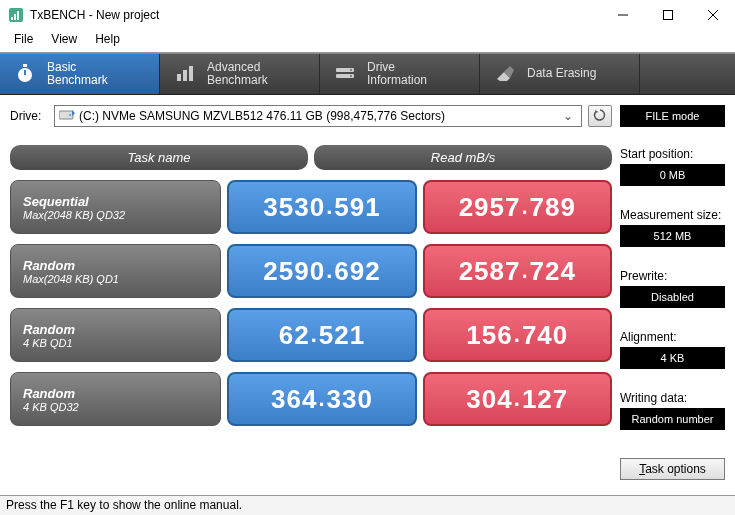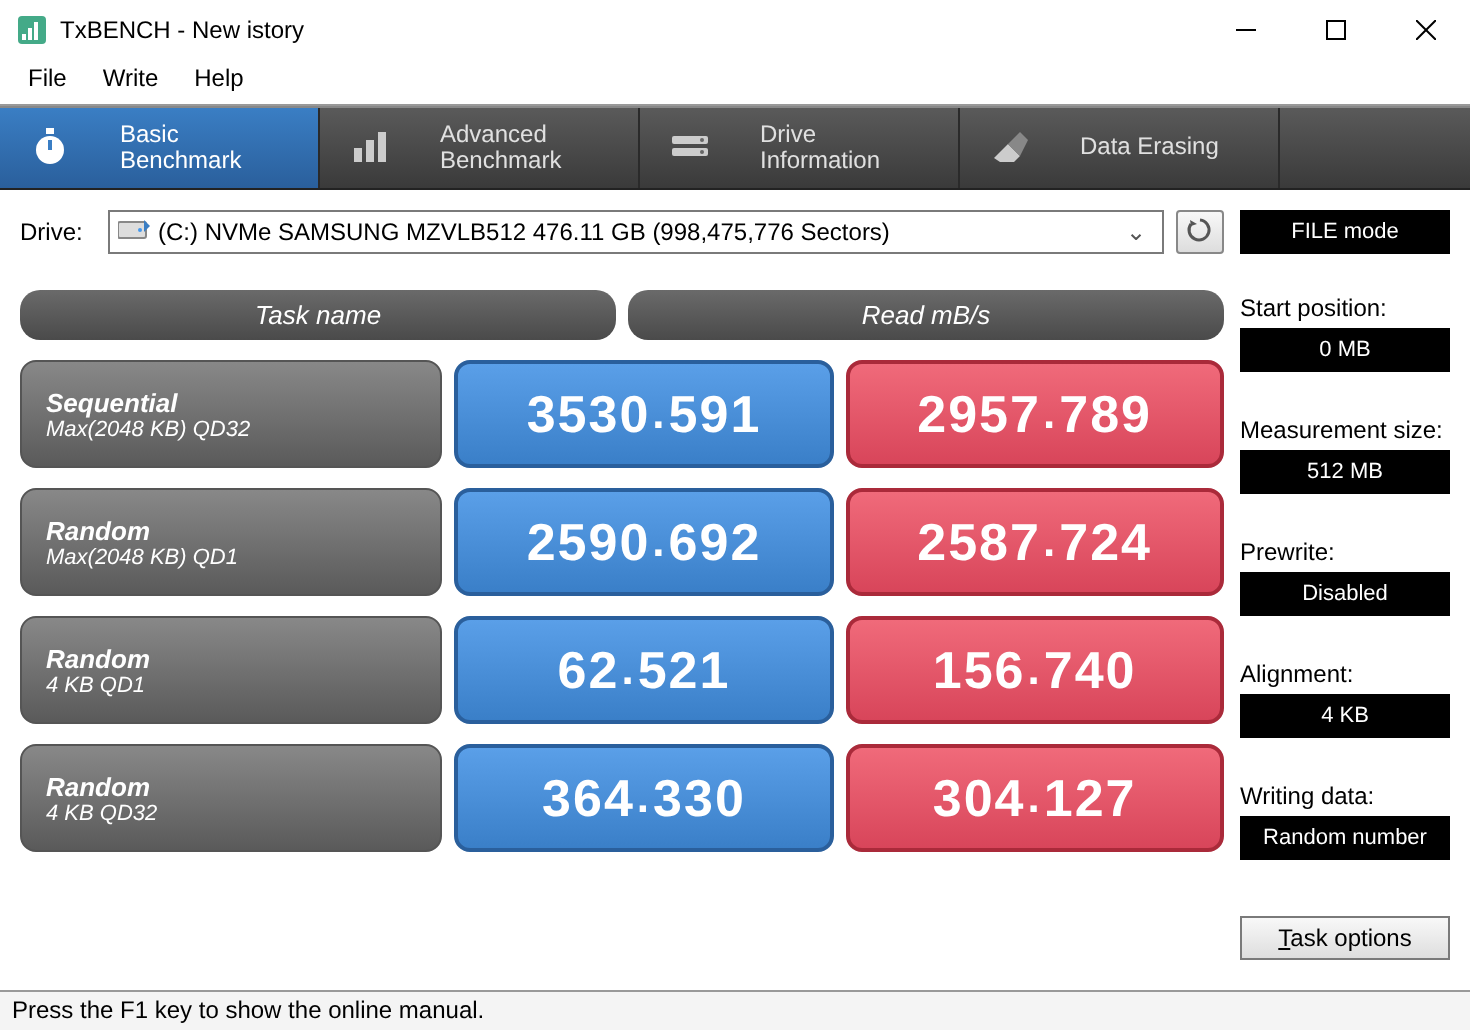--- a/index.html
+++ b/index.html
@@ -9,21 +9,21 @@
   .titlebar-icon { width: 16px; height: 16px; margin-right: 6px; }
   .titlebar-text { flex: 1; font-size: 12px; }
   .titlebar-btn { width: 45px; height: 30px; display: flex; align-items: center; justify-content: center; }
   
   .menubar { height: 20px; padding: 0 6px; display: flex; gap: 2px; }
   .menubar-item { padding: 2px 8px; cursor: default; }
   
   .divider-line { height: 1px; background: #999; margin: 2px 0 0 0; }
   
   .tabbar { height: 42px; background: linear-gradient(to bottom, #5a5a5a, #3a3a3a); display: flex; border-top: 1px solid #888; border-bottom: 1px solid #222; }
-  .tab { flex: 0 0 auto; width: 160px; display: flex; align-items: center; padding: 0 14px; gap: 24px; color: #e0e0e0; cursor: pointer; border-right: 1px solid #2a2a2a; }
+  .tab { flex: 0 0 auto; width: 160px; display: flex; align-items: center; padding: 0 14px; gap: 11px; color: #e0e0e0; cursor: pointer; border-right: 1px solid #2a2a2a; }
   .tab.active { background: linear-gradient(to bottom, #3a7ec4, #2a5f9c); color: #fff; }
   .tab-icon { flex-shrink: 0; }
   .tab-label { font-size: 12px; line-height: 1.1; }
   
   .content { padding: 10px 10px 0 10px; display: flex; gap: 8px; }
   .content-left { flex: 1; }
   .content-right { width: 105px; }
   
   .driverow { display: flex; align-items: center; gap: 6px; margin-bottom: 18px; }
   .drive-label { font-size: 12px; width: 38px; }
@@ -56,42 +56,42 @@
 
 <div class="titlebar">
   <span class="titlebar-icon">
     <svg width="16" height="16" viewBox="0 0 16 16">
         <rect x="1" y="1" width="14" height="14" fill="#4a8" rx="2"></rect>
         <rect x="3" y="10" width="2" height="3" fill="#fff"></rect>
         <rect x="6" y="7" width="2" height="6" fill="#fff"></rect>
         <rect x="9" y="4" width="2" height="9" fill="#fff"></rect>
       </svg>
   </span>
-  <span class="titlebar-text">TxBENCH - New istory</span>
+  <span class="titlebar-text">TxBENCH - New project</span>
   <div class="titlebar-btn">
       <svg width="10" height="10">
         <line x1="0" y1="5" x2="10" y2="5" stroke="#000" stroke-width="1"></line>
       </svg>
     </div>
   <div class="titlebar-btn">
       <svg width="10" height="10">
         <rect x="0.5" y="0.5" width="9" height="9" fill="none" stroke="#000" stroke-width="1"></rect>
       </svg>
     </div>
   <div class="titlebar-btn close">
       <svg width="10" height="10">
         <line x1="0" y1="0" x2="10" y2="10" stroke="#000" stroke-width="1"></line>
         <line x1="10" y1="0" x2="0" y2="10" stroke="#000" stroke-width="1"></line>
       </svg>
     </div>
 </div>
 
 <div class="menubar">
   <div class="menubar-item">File</div>
-  <div class="menubar-item">Write</div>
+  <div class="menubar-item">View</div>
   <div class="menubar-item">Help</div>
 </div>
 
 <div class="divider-line"></div>
 
 <div class="tabbar">
   <div class="tab active">
     <span class="tab-icon">
       <svg width="22" height="22" viewBox="0 0 22 22">
           <circle cx="11" cy="13" r="7" fill="#fff"></circle>

